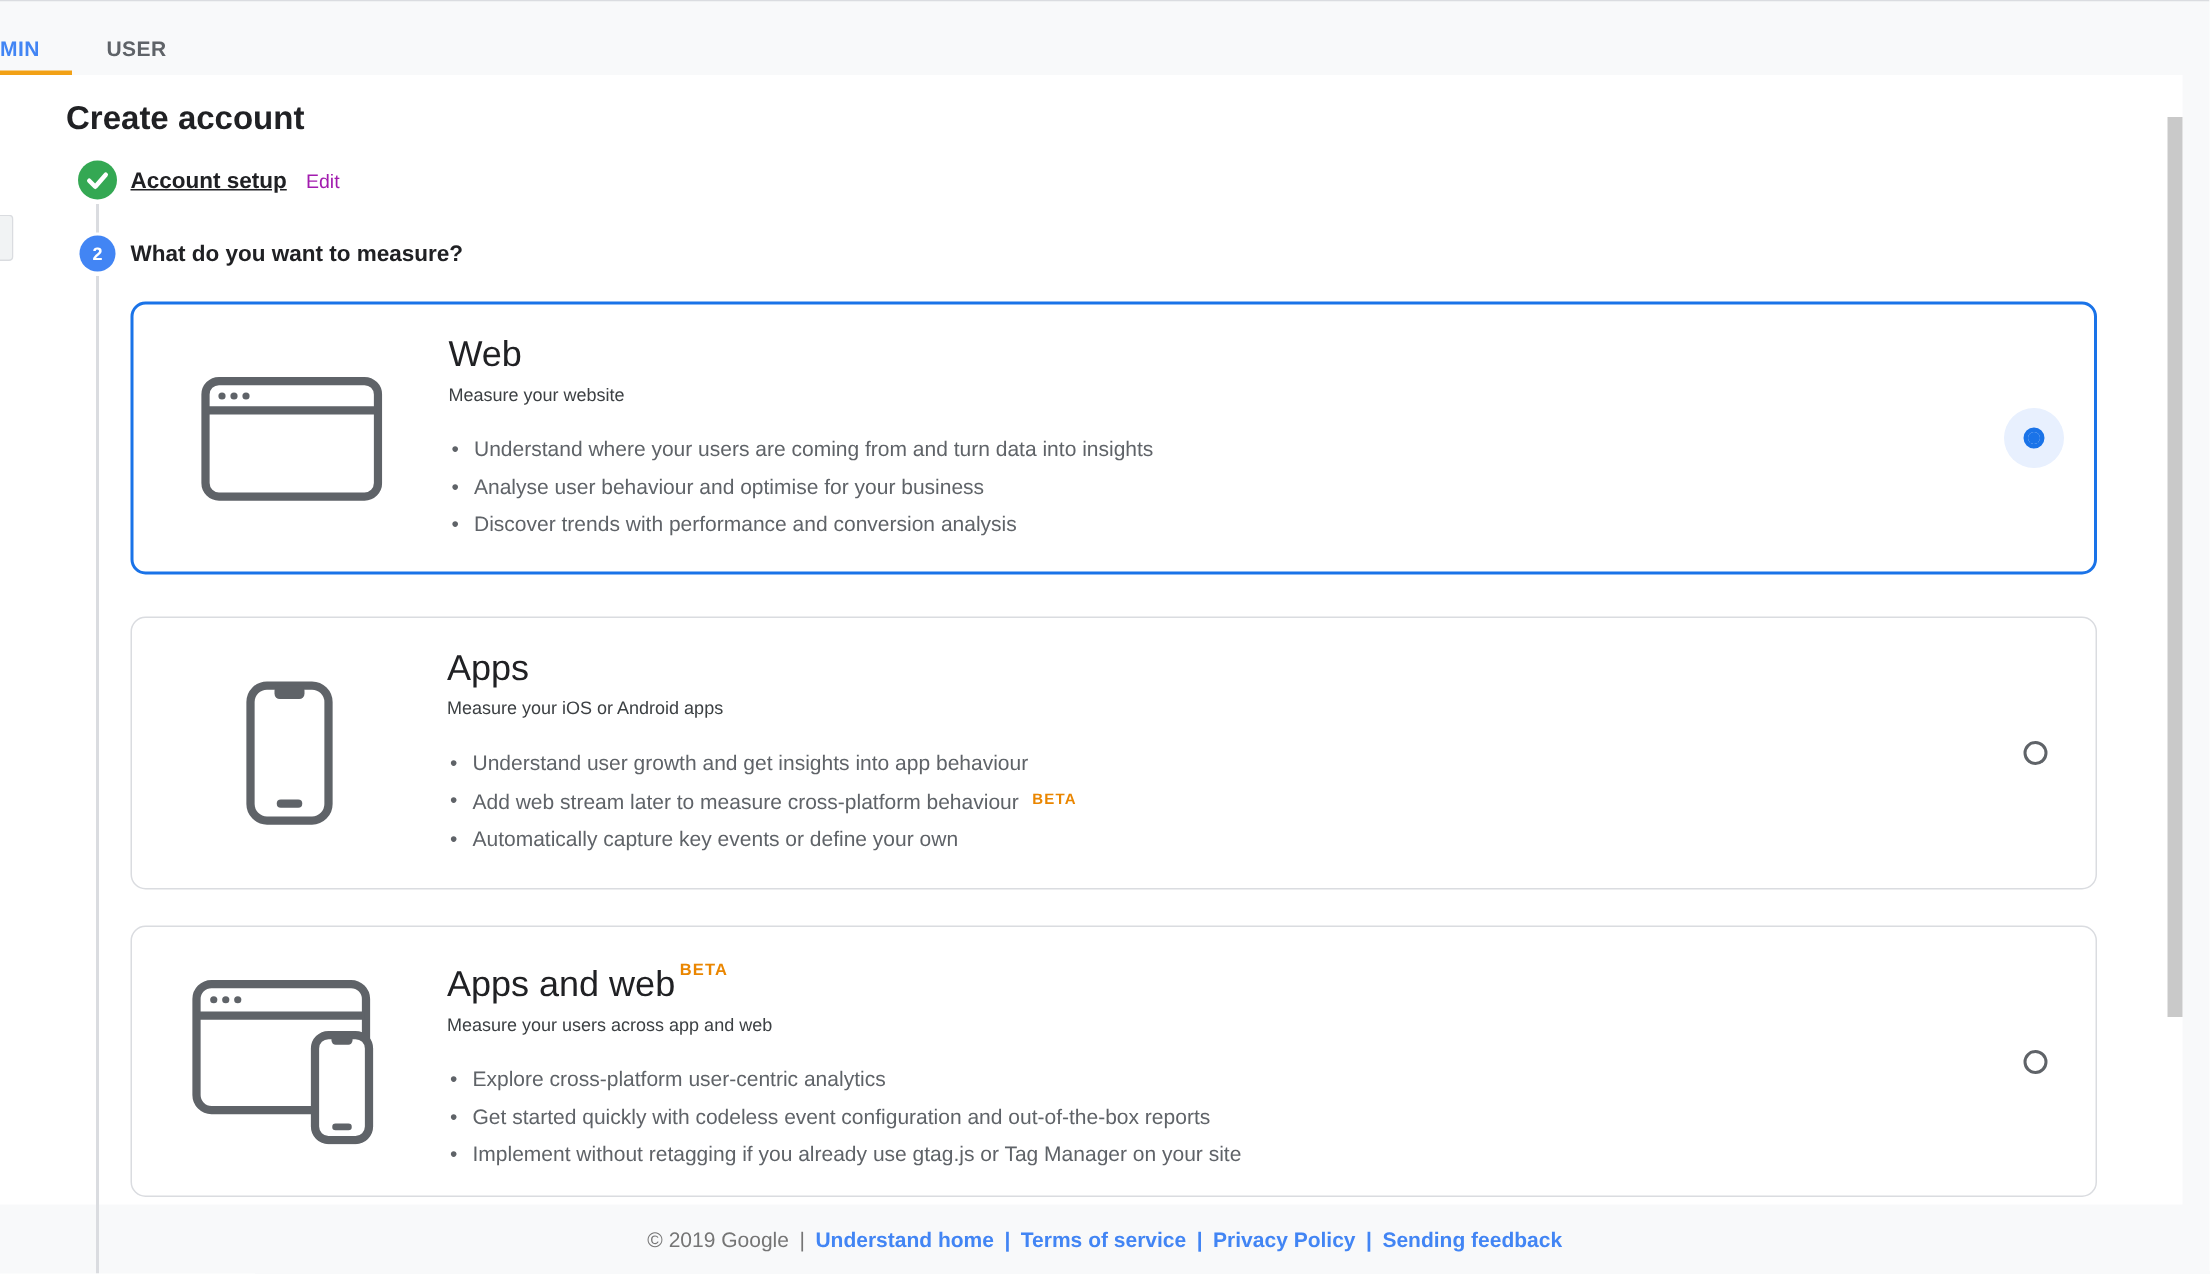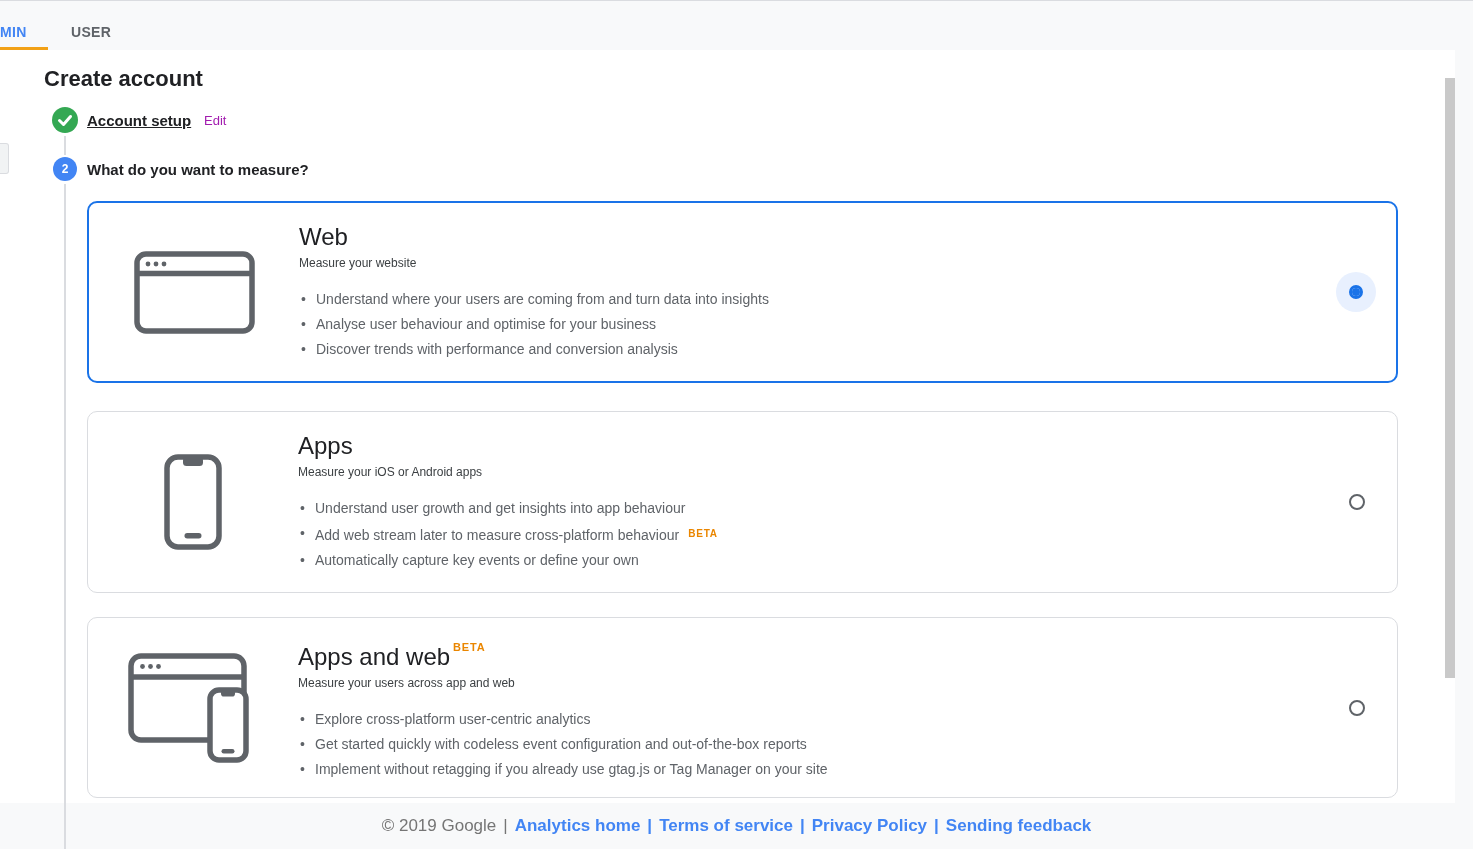--- a/index.html
+++ b/index.html
@@ -70,21 +70,21 @@
   .radio-on { width:14px; height:14px; border:3px solid #1a73e8; border-radius:50%;
               display:flex; align-items:center; justify-content:center; }
   .radio-dot { width:8px; height:8px; border-radius:50%; background:#1a73e8; }
 
   
   .scroll-thumb { position:absolute; left:1445px; top:78px; width:10px; height:600px;
                   background:#c9c9c9; }
 
   
   .footer { position:absolute; left:0; top:803px; width:1473px; height:46px;
-            display:flex; align-items:center; justify-content:center; font-size:17px; }
+            display:flex; align-items:center; justify-content:center; font-size:14px; }
   .footer .copyright { color:#757575; }
   .footer .sep-gray { color:#757575; margin:0 7px; }
   .footer .sep-blue { color:#4285f4; margin:0 7px; font-weight:600; }
   .footer a { color:#4285f4; text-decoration:none; font-weight:600; cursor:pointer; }
 
   svg { display:block; }
 </style>
 </head>
 <body>
 
@@ -204,20 +204,20 @@
     </div>
   </div>
 
 </div>
 
 <div class="scroll-thumb"></div>
 
 <div class="footer">
   <span class="copyright">© 2019 Google</span>
   <span class="sep-gray">|</span>
-  <a>Analytics home</a>
+  <a>Understand home</a>
   <span class="sep-blue">|</span>
   <a>Terms of service</a>
   <span class="sep-blue">|</span>
   <a>Privacy Policy</a>
   <span class="sep-blue">|</span>
   <a>Sending feedback</a>
 </div>
 
 </body></html>

